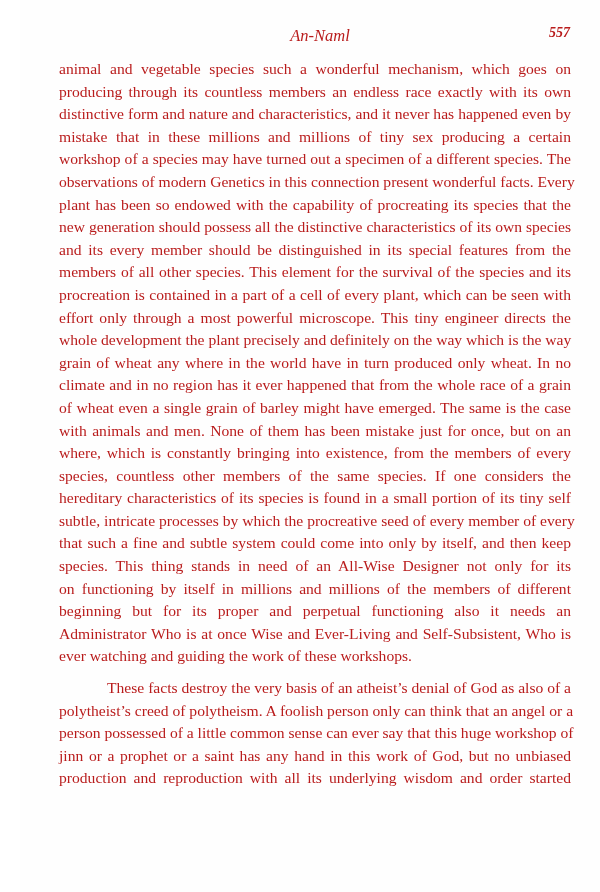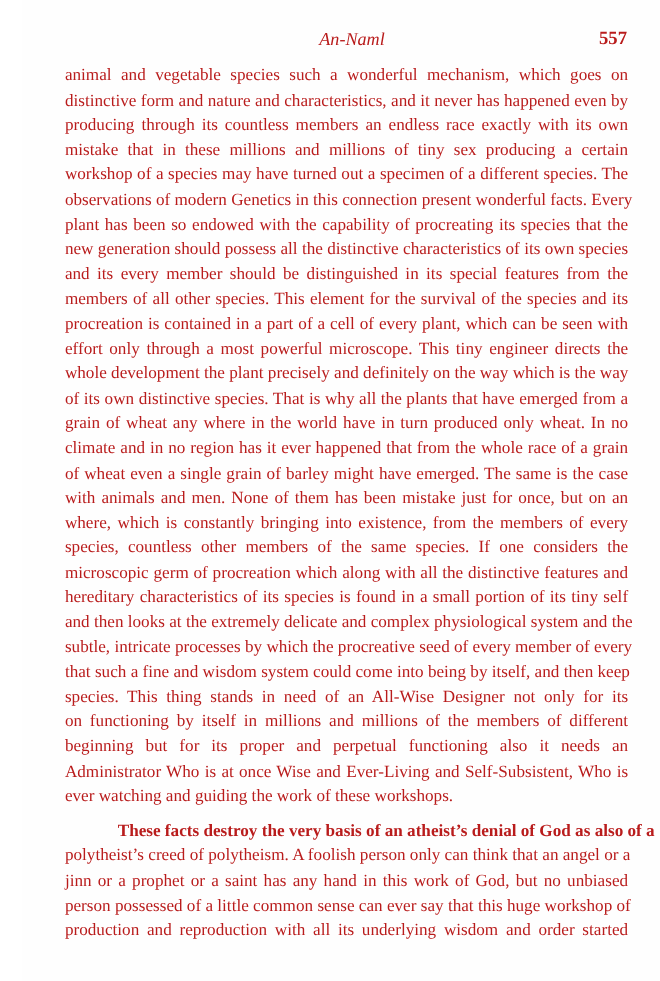--- a/index.html
+++ b/index.html
@@ -13,79 +13,76 @@
   }
   .running-head {
     position: absolute; top: 24px; left: 0; width: 600px; height: 22px;
   }
   .head-title {
     position: absolute; left: 0; width: 600px; text-align: center;
     font-style: italic; font-size: 16.5px; top: 2px;
   }
   .page-number {
     position: absolute; right: 50px; top: 1px;
-    font-size: 17px; font-weight: bold;
+    font-size: 14px; font-weight: bold; font-style: italic;
   }
   .body-text {
     position: absolute; left: 39px; top: 58px; width: 512px;
     font-size: 15.6px;
   }
   .line {
     display: block; height: 22.6px; line-height: 22.6px;
     white-space: nowrap; text-align: justify; text-align-last: justify;
   }
   .line.last { text-align-last: left; }
-  .line.indent { padding-left: 48px; font-weight: bold; }
+  .line.indent { padding-left: 48px; }
   .para-gap { height: 9px; }
 </style>
 </head>
 <body>
 
 <div class="page">
   <div class="running-head">
     <div class="head-title">An-Naml</div>
     <div class="page-number">557</div>
   </div>
 
   <div class="body-text">
     <div id="p0">
         <span class="line">animal and vegetable species such a wonderful mechanism, which goes on</span>
+        <span class="line">producing through its countless members an endless race exactly with its own</span>
         <span class="line">distinctive form and nature and characteristics, and it never has happened even by</span>
-        <span class="line">producing through its countless members an endless race exactly with its own</span>
         <span class="line">mistake that in these millions and millions of tiny sex producing a certain</span>
         <span class="line">workshop of a species may have turned out a specimen of a different species. The</span>
         <span class="line">observations of modern Genetics in this connection present wonderful facts. Every</span>
         <span class="line">plant has been so endowed with the capability of procreating its species that the</span>
         <span class="line">new generation should possess all the distinctive characteristics of its own species</span>
         <span class="line">and its every member should be distinguished in its special features from the</span>
         <span class="line">members of all other species. This element for the survival of the species and its</span>
         <span class="line">procreation is contained in a part of a cell of every plant, which can be seen with</span>
         <span class="line">effort only through a most powerful microscope. This tiny engineer directs the</span>
         <span class="line">whole development the plant precisely and definitely on the way which is the way</span>
-        <span class="line">of its own distinctive species. That is why all the plants that have emerged from a</span>
         <span class="line">grain of wheat any where in the world have in turn produced only wheat. In no</span>
         <span class="line">climate and in no region has it ever happened that from the whole race of a grain</span>
         <span class="line">of wheat even a single grain of barley might have emerged. The same is the case</span>
         <span class="line">with animals and men. None of them has been mistake just for once, but on an</span>
         <span class="line">where, which is constantly bringing into existence, from the members of every</span>
         <span class="line">species, countless other members of the same species. If one considers the</span>
-        <span class="line">microscopic germ of procreation which along with all the distinctive features and</span>
         <span class="line">hereditary characteristics of its species is found in a small portion of its tiny self</span>
-        <span class="line">and then looks at the extremely delicate and complex physiological system and the</span>
         <span class="line">subtle, intricate processes by which the procreative seed of every member of every</span>
-        <span class="line">that such a fine and wisdom system could come into being by itself, and then keep</span>
+        <span class="line">that such a fine and subtle system could come into only by itself, and then keep</span>
         <span class="line">species. This thing stands in need of an All-Wise Designer not only for its</span>
         <span class="line">on functioning by itself in millions and millions of the members of different</span>
         <span class="line">beginning but for its proper and perpetual functioning also it needs an</span>
         <span class="line">Administrator Who is at once Wise and Ever-Living and Self-Subsistent, Who is</span>
         <span class="line last">ever watching and guiding the work of these workshops.</span>
       </div>
     <div class="para-gap"></div>
     <div id="p1">
         <span class="line indent">These facts destroy the very basis of an atheist’s denial of God as also of a</span>
         <span class="line">polytheist’s creed of polytheism. A foolish person only can think that an angel or a</span>
+        <span class="line">person possessed of a little common sense can ever say that this huge workshop of</span>
         <span class="line">jinn or a prophet or a saint has any hand in this work of God, but no unbiased</span>
-        <span class="line">person possessed of a little common sense can ever say that this huge workshop of</span>
         <span class="line">production and reproduction with all its underlying wisdom and order started</span>
       </div>
 
   </div>
 </div>
 
 </body></html>

